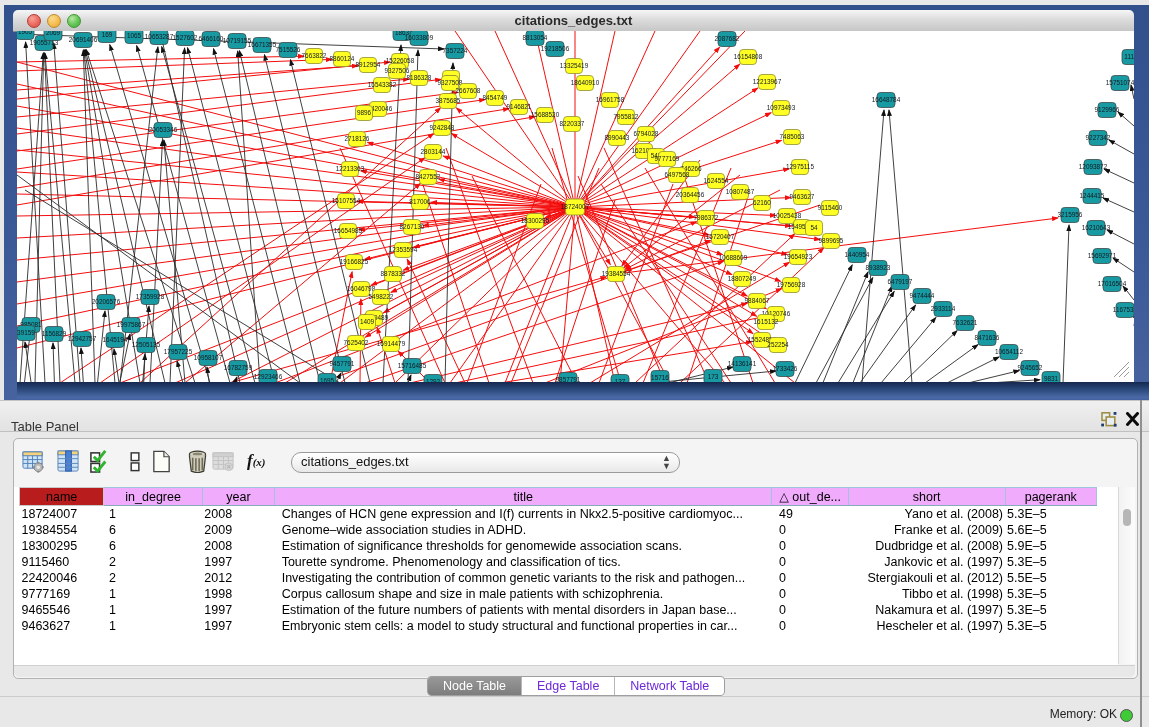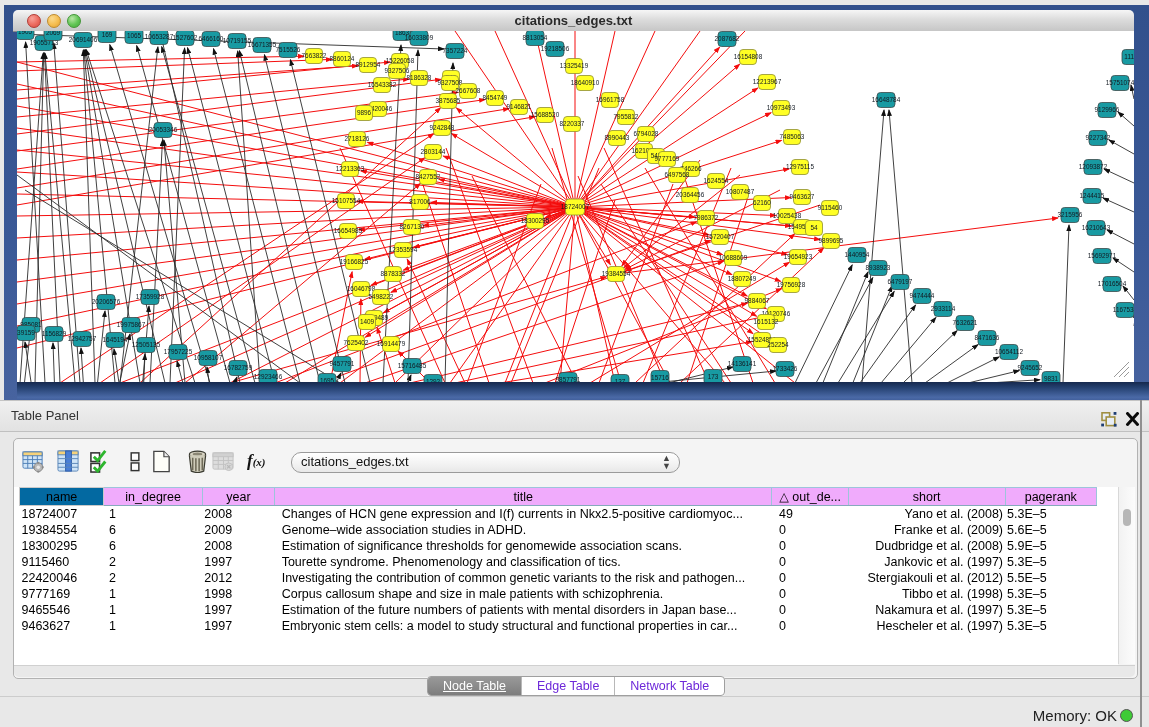--- a/index.html
+++ b/index.html
@@ -17,51 +17,51 @@
   #titlebar .t{width:100%;text-align:center;font-size:13px;font-weight:bold;
          color:#2a2a2a;line-height:21px;}
   .tl{width:12px;height:12px;border-radius:50%;top:4px;}
   .tl.r{left:14px;background:radial-gradient(circle at 35% 30%,#f7a098,#ec6a5e 55%,#d24b40);border:.5px solid #b13b34;}
   .tl.y{left:34px;background:radial-gradient(circle at 35% 30%,#fbd98b,#f5bd4f 55%,#dd9d33);border:.5px solid #bf8a2d;}
   .tl.g{left:54px;background:radial-gradient(circle at 35% 30%,#b8e6a5,#61c554 55%,#48a83c);border:.5px solid #429636;}
   
   #tp-head{left:0;top:400px;width:1149px;height:30px;
          background:linear-gradient(#f0f0f0,#e2e2e2);
          border-top:1px solid #c4c4c4;border-bottom:1px solid #c0c0c0;}
-  #tp-head .t{left:11px;top:7px;font-size:13px;color:#333;}
+  #tp-head .t{left:11px;top:18px;font-size:13px;color:#333;}
   #container{left:13px;top:438px;width:1123px;height:239px;
          background:#f4f4f4;border:1px solid #b2b2b2;border-radius:5px;}
   #toolbar{left:0;top:0;width:1149px;height:0;overflow:visible;}
   #combo{left:291px;top:452px;width:387px;height:19px;border:1px solid #9a9a9a;
          border-radius:10px;background:linear-gradient(#ffffff,#f2f2f2 60%,#e8e8e8);
          font-size:13px;color:#111;line-height:18px;}
   #combo .txt{left:9px;top:0}
   #combo .ud{right:8px;top:1px;font-size:9px;color:#444;line-height:8px;text-align:center}
   
   #tablewrap{left:14px;top:487px;width:1104px;height:178px;background:#fff;overflow:hidden;}
   table{border-collapse:collapse;table-layout:fixed;width:1078px;margin-left:5px;}
   th{background:#f0abfc;border:1px solid #9dc4da;border-bottom:1px solid #86a9bd;
      font-weight:normal;font-size:12.5px;height:17px;padding:0;color:#000;}
-  th.first{background:#0369a1;border-color:#c9c9c9;}
+  th.first{background:#b91c1c;border-color:#c9c9c9;}
   td{font-size:12.5px;height:16px;padding:0 2px;color:#000;white-space:nowrap;overflow:hidden;}
   td.c{text-align:right}
   td:nth-child(4),td:nth-child(5){padding-left:7px}
   td:nth-child(2){padding-left:5px}
   #vscroll{left:1118px;top:487px;width:16px;height:177px;background:linear-gradient(90deg,#f2f2f2,#fcfcfc);border-left:1px solid #d8d8d8;}
   #vthumb{left:4px;top:22px;width:8px;height:17px;background:#b6b6b6;border-radius:4px;}
   #bottomstrip{left:14px;top:665px;width:1121px;height:11px;background:#e8e8e8;border-top:1px solid #d0d0d0;border-radius:0 0 5px 5px;}
   
   #tabs{left:427px;top:676px;height:18px;border:1px solid #9f9f9f;border-radius:4px;
         overflow:hidden;display:flex;background:#fff;box-shadow:0 1px 0 rgba(255,255,255,.7);}
   #tabs div{font-size:12.5px;line-height:18px;padding:0 15px;color:#6d28d9;border-right:1px solid #b8b8b8;}
-  #tabs div.sel{background:linear-gradient(#999999,#7d7d7d);color:#fff;text-decoration:underline;}
+  #tabs div.sel{background:linear-gradient(#999999,#7d7d7d);color:#fff;}
   #tabs div:last-child{border-right:none}
   
   #status{left:0;top:696px;width:1149px;height:31px;border-top:1px solid #cccccc;}
-  #status .t{right:32px;top:10px;font-size:15px;color:#222;}
+  #status .t{right:32px;top:10px;font-size:12px;color:#222;}
   #mem{right:16px;top:12px;width:11px;height:11px;border-radius:50%;background:#3ecb36;border:1px solid #555;}
   #rline{left:1140px;top:400px;width:2px;height:327px;background:#909090;}
   .icon{top:450px;width:23px;height:23px;}
 </style>
 </head>
 <body>
 
 <div class="abs" id="frame">
   <div class="abs band"></div>
 </div>

